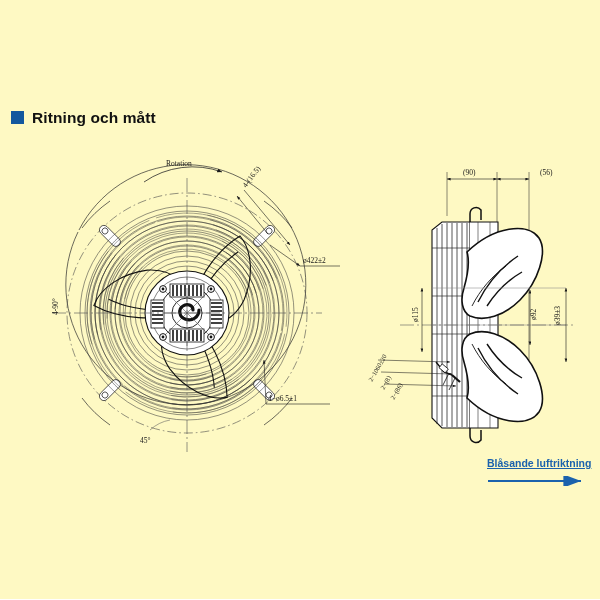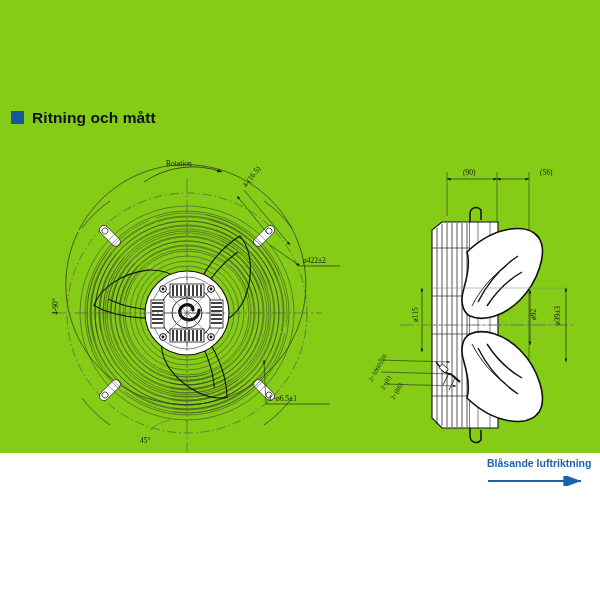--- a/index.html
+++ b/index.html
@@ -10,22 +10,22 @@
   body {
     width: 600px;
     height: 600px;
     overflow: hidden;
     font-family: "Liberation Sans", sans-serif;
     position: relative;
   }
   #page {
     position: relative;
     width: 600px;
-    height: 453px;
-    background: #84cc16;
+    height: 599px;
+    background: #fef9c3;
   }
   
   .header {
     position: absolute;
     left: 11px;
     top: 110px;
     display: flex;
     align-items: center;
     gap: 8px;
   }
@@ -57,20 +57,21 @@
     left: 487px;
     top: 458px;
     width: 110px;
   }
   .airflow-text {
     font-size: 10.5px;
     font-weight: bold;
     color: #1b62ad;
     white-space: nowrap;
     line-height: 1;
+    text-decoration: underline;
   }
   .airflow-arrow {
     margin-top: 7px;
   }
   text {
     font-family: "Liberation Serif", serif;
   }
 </style>
 </head>
 <body>

